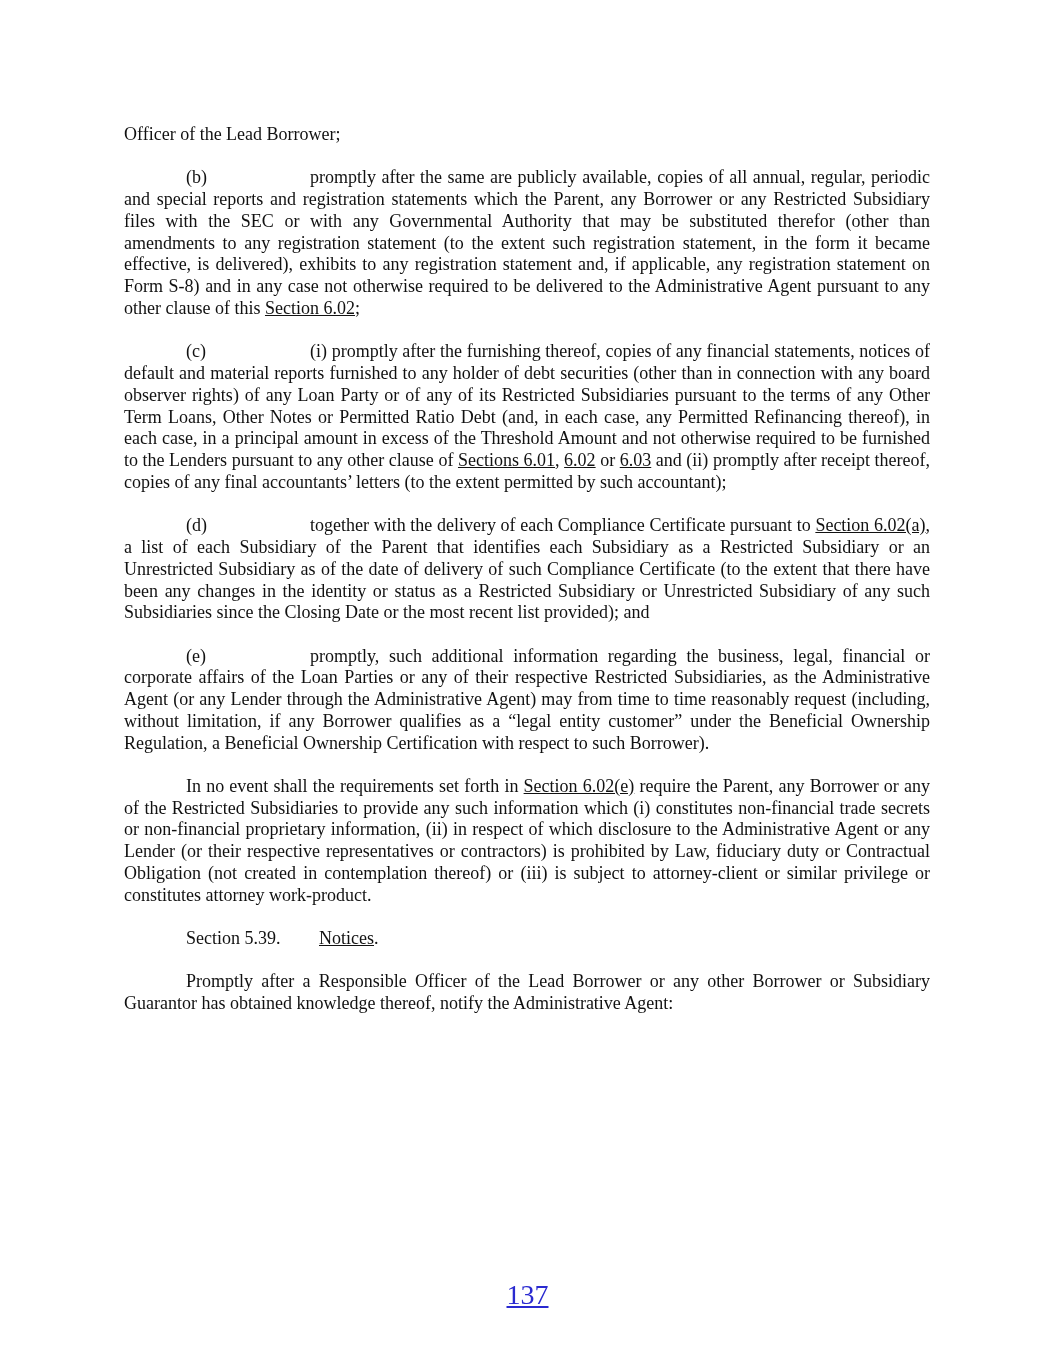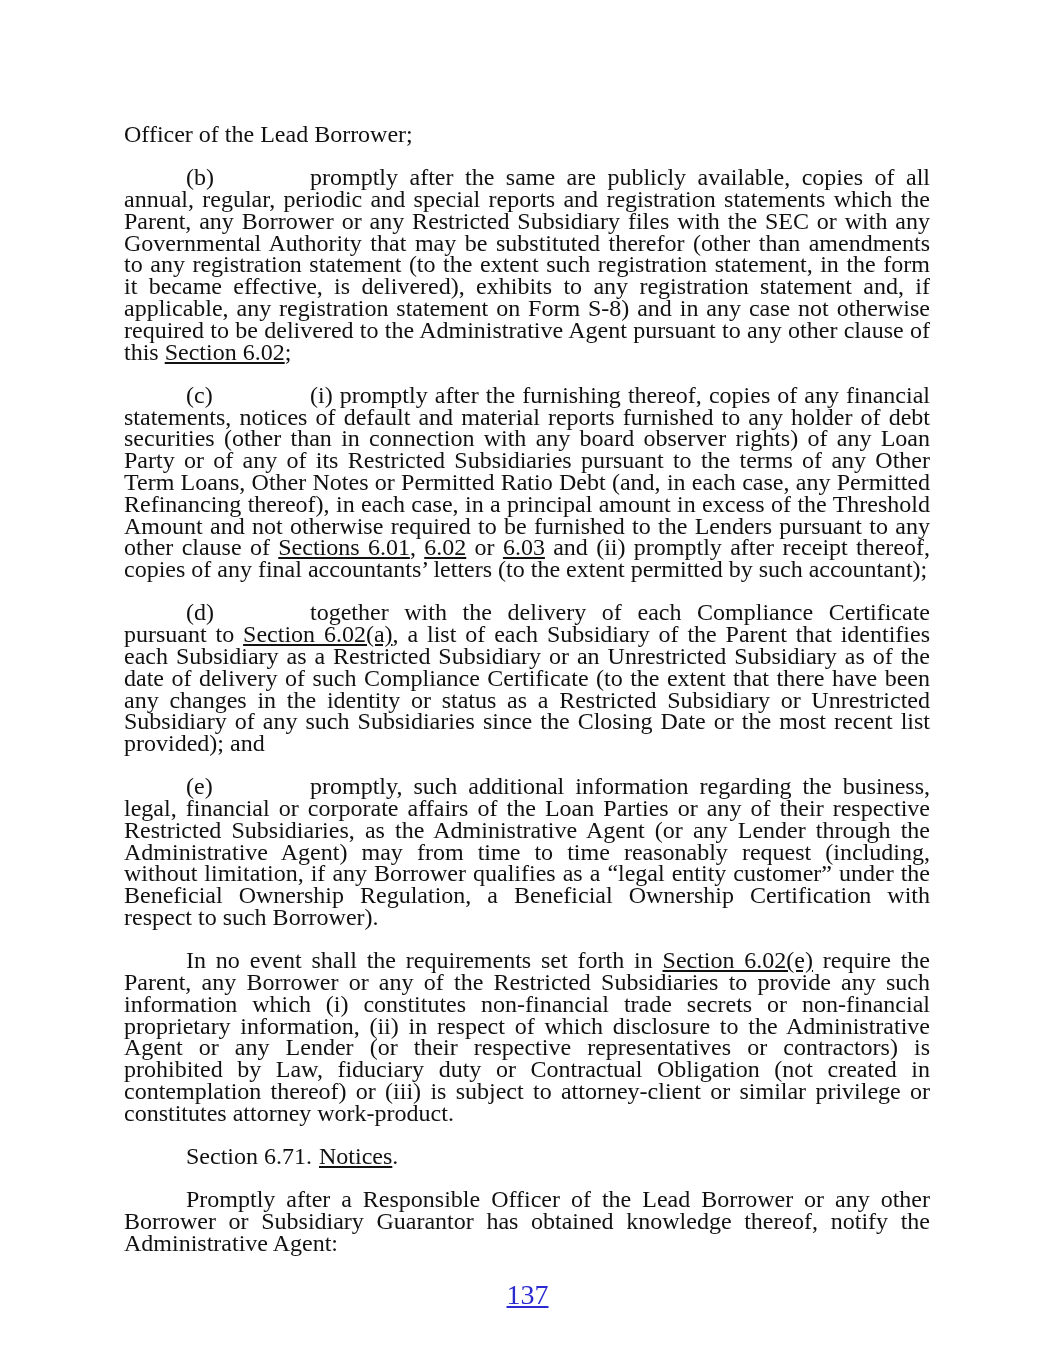--- a/index.html
+++ b/index.html
@@ -13,21 +13,21 @@
       position: relative;
       overflow: hidden;
       font-family: "Liberation Serif", serif;
       color: #111111;
     }
     .page {
       position: absolute;
       left: 124px;
       top: 124px;
       width: 806px;
-      font-size: 24px;
+      font-size: 18px;
       line-height: 21.8px;
     }
     p {
       margin: 0 0 21.4px 0;
       text-align: justify;
     }
     p.first {
       margin-bottom: 21.4px;
     }
     .indent {
@@ -86,21 +86,21 @@
 
   <p>
     <span class="indent"></span><span class="label">(e)</span><span>promptly, such additional information regarding the business, legal, financial or corporate affairs of the Loan Parties or any of their respective Restricted Subsidiaries, as the Administrative Agent (or any Lender through the Administrative Agent) may from time to time reasonably request (including, without limitation, if any Borrower qualifies as a “legal entity customer” under the Beneficial Ownership Regulation, a Beneficial Ownership Certification with respect to such Borrower).</span>
   </p>
 
   <p>
     <span class="indent"></span><span>In no event shall the requirements set forth in </span><span class="u">Section 6.02(e)</span><span> require the Parent, any Borrower or any of the Restricted Subsidiaries to provide any such information which (i) constitutes non-financial trade secrets or non-financial proprietary information, (ii) in respect of which disclosure to the Administrative Agent or any Lender (or their respective representatives or contractors) is prohibited by Law, fiduciary duty or Contractual Obligation (not created in contemplation thereof) or (iii) is subject to attorney-client or similar privilege or constitutes attorney work-product.</span>
   </p>
 
   <p class="section-heading">
-    <span class="indent"></span><span class="section-num">Section 6.71.</span><span class="u">Notices</span><span>.</span>
+    <span class="indent"></span><span class="section-num">Section 5.39.</span><span class="u">Notices</span><span>.</span>
   </p>
 
   <p>
     <span class="indent"></span><span>Promptly after a Responsible Officer of the Lead Borrower or any other Borrower or Subsidiary Guarantor has obtained knowledge thereof, notify the Administrative Agent:</span>
   </p>
 
 
 
 </div>
 

